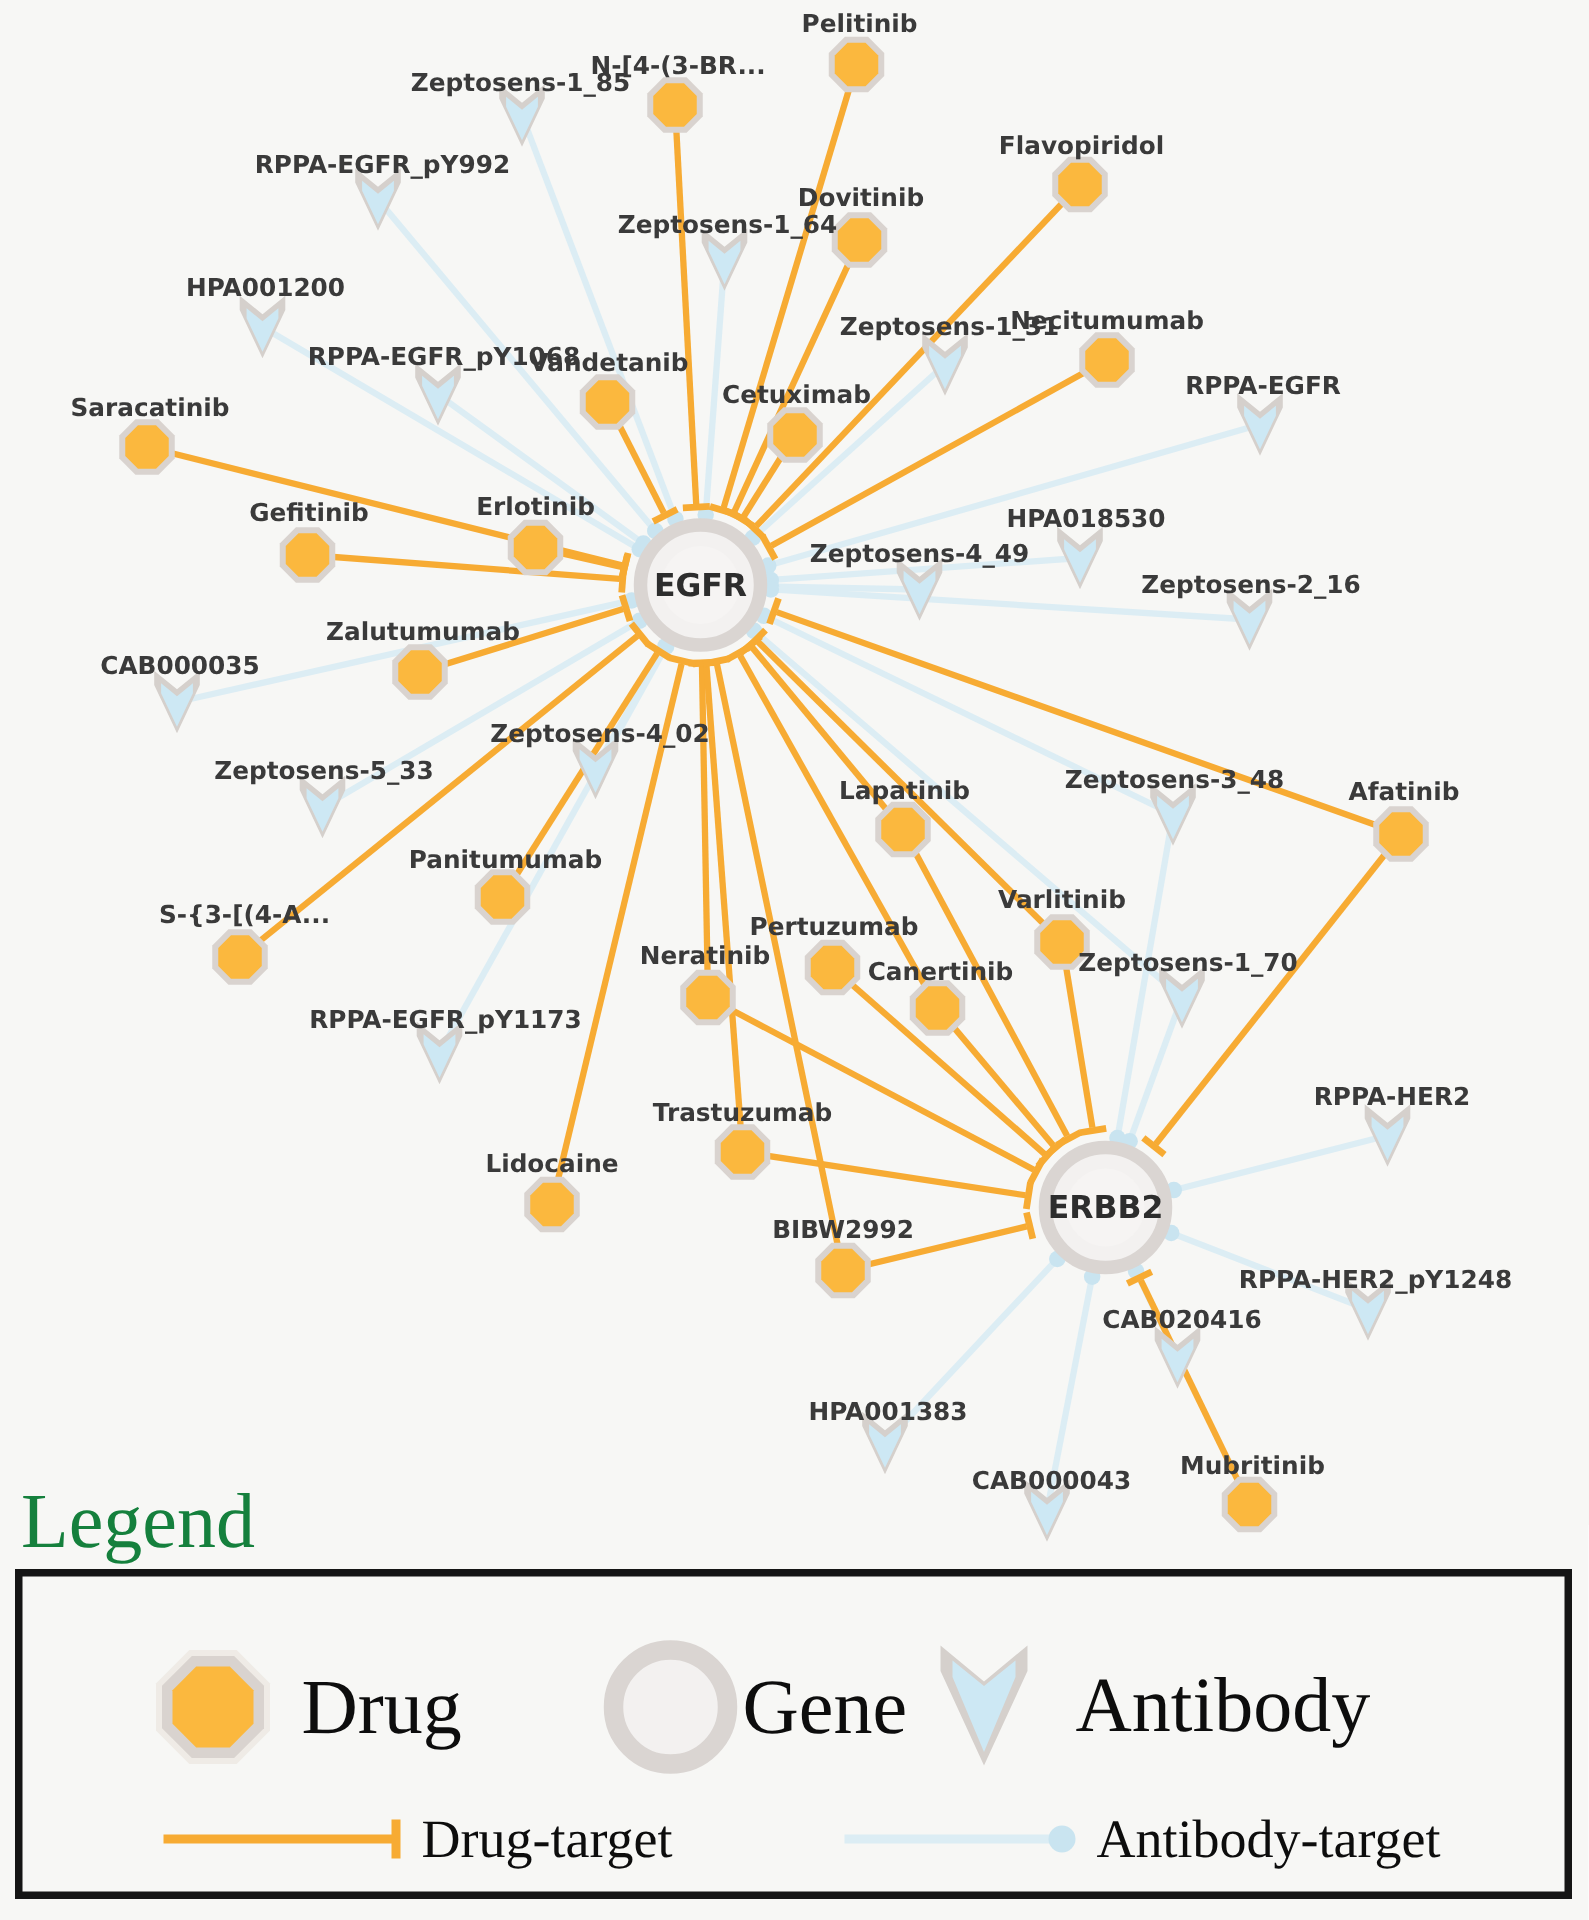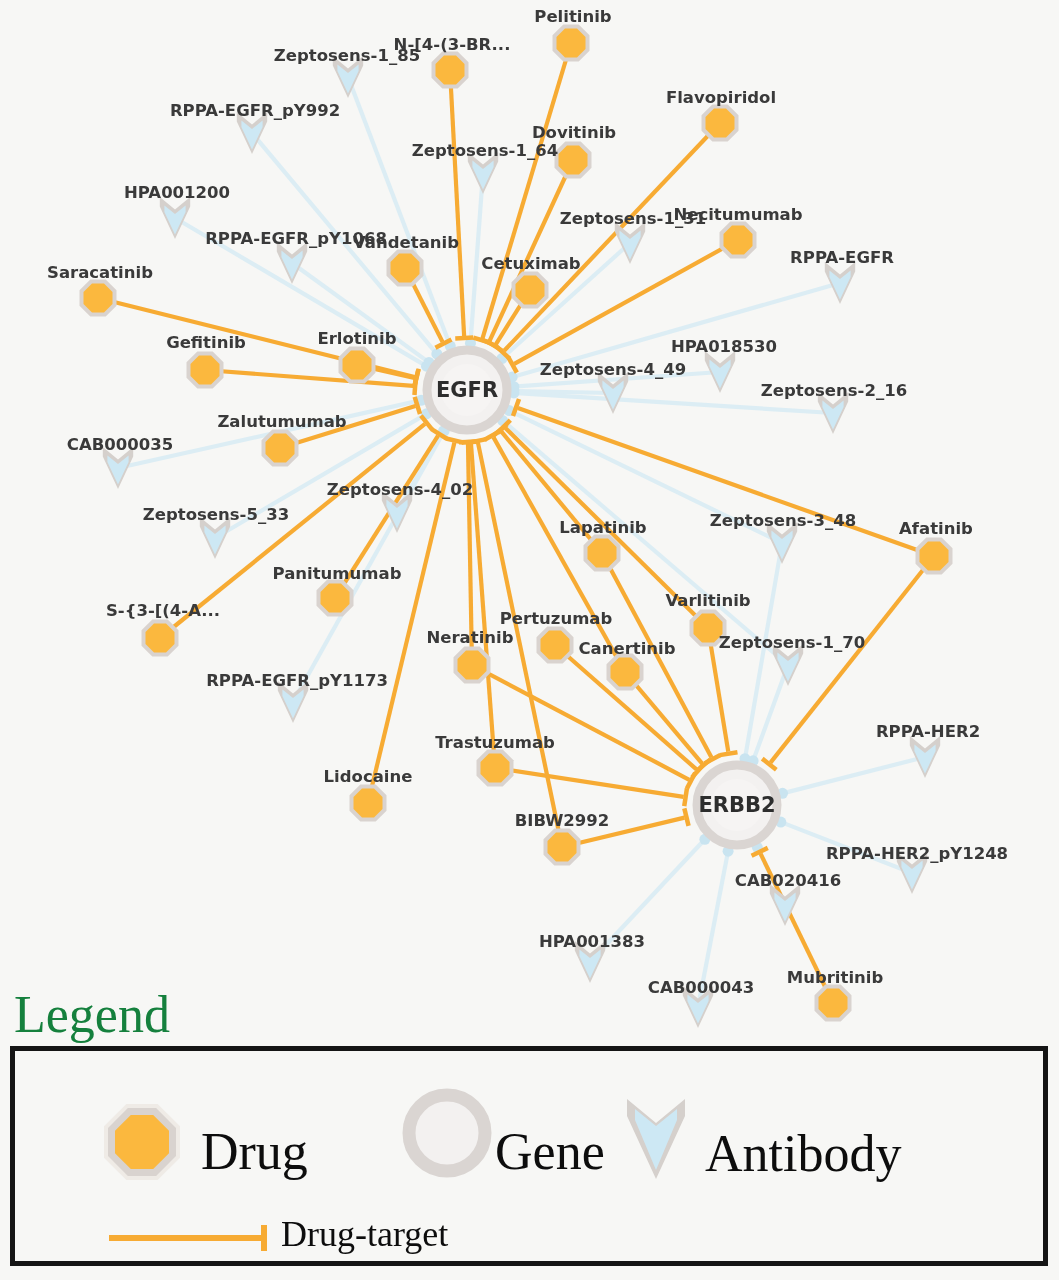--- a/index.html
+++ b/index.html
@@ -3,26 +3,26 @@
 <meta charset="utf-8">
 <style>
   html,body{margin:0;padding:0;background:#ffffff;}
   .stage{position:relative;width:1059px;height:1280px;background:#F7F7F5;overflow:hidden;
          font-family:"DejaVu Sans",sans-serif;}
   #network{position:absolute;left:0;top:0;}
   .legend-title{position:absolute;left:14px;top:986px;font-family:"Liberation Serif",serif;
                 font-weight:normal;font-size:52px;color:#15803d;line-height:1.1;}
   .legend-box{position:absolute;left:10px;top:1046px;width:1028px;height:210px;
               border:5px solid #151515;background:#F7F7F5;}
-  .leg-item{position:absolute;display:flex;align-items:flex-end;color:#0d0d0d;
+  .leg-item{position:absolute;display:flex;align-items:center;color:#0d0d0d;
             font-family:"Liberation Serif",serif;}
   .leg-item .txt{white-space:nowrap;}
   #li-drug{left:88px;top:44px;height:86px;gap:20px;}
   #li-gene{left:384px;top:44px;height:86px;}
-  #li-antibody{left:608px;top:40px;height:92px;gap:16px;}
+  #li-antibody{left:608px;top:40px;height:92px;gap:28px;}
   .row1 .txt{font-size:52px;}
   #li-dt{left:90px;top:146px;height:58px;gap:8px;}
   #li-at{left:544px;top:146px;height:58px;gap:10px;}
   .row2 .txt{font-size:36px;}
 </style>
 </head>
 <body>
 
 <div class="stage">
 
@@ -402,15 +402,22 @@
     </div>
 
     <div class="leg-item row2" id="li-dt">
       <svg width="168" height="34" viewBox="0 0 168 34">
         <line x1="4" y1="17" x2="158" y2="17" stroke="#F7AB33" stroke-width="6"></line>
         <rect x="156" y="4" width="6" height="26" fill="#F7AB33"></rect>
       </svg>
       <span class="txt">Drug-target</span>
     </div>
 
+    <div class="leg-item row2" id="li-at">
+      <svg width="162" height="34" viewBox="0 0 162 34">
+        <line x1="4" y1="17" x2="144" y2="17" stroke="#DCEDF4" stroke-width="6"></line>
+        <circle cx="149" cy="17" r="9" fill="#C9E4F0"></circle>
+      </svg>
+      <span class="txt">Antibody-target</span>
+    </div>
 
   </div>
 </div>
 
 </body></html>

